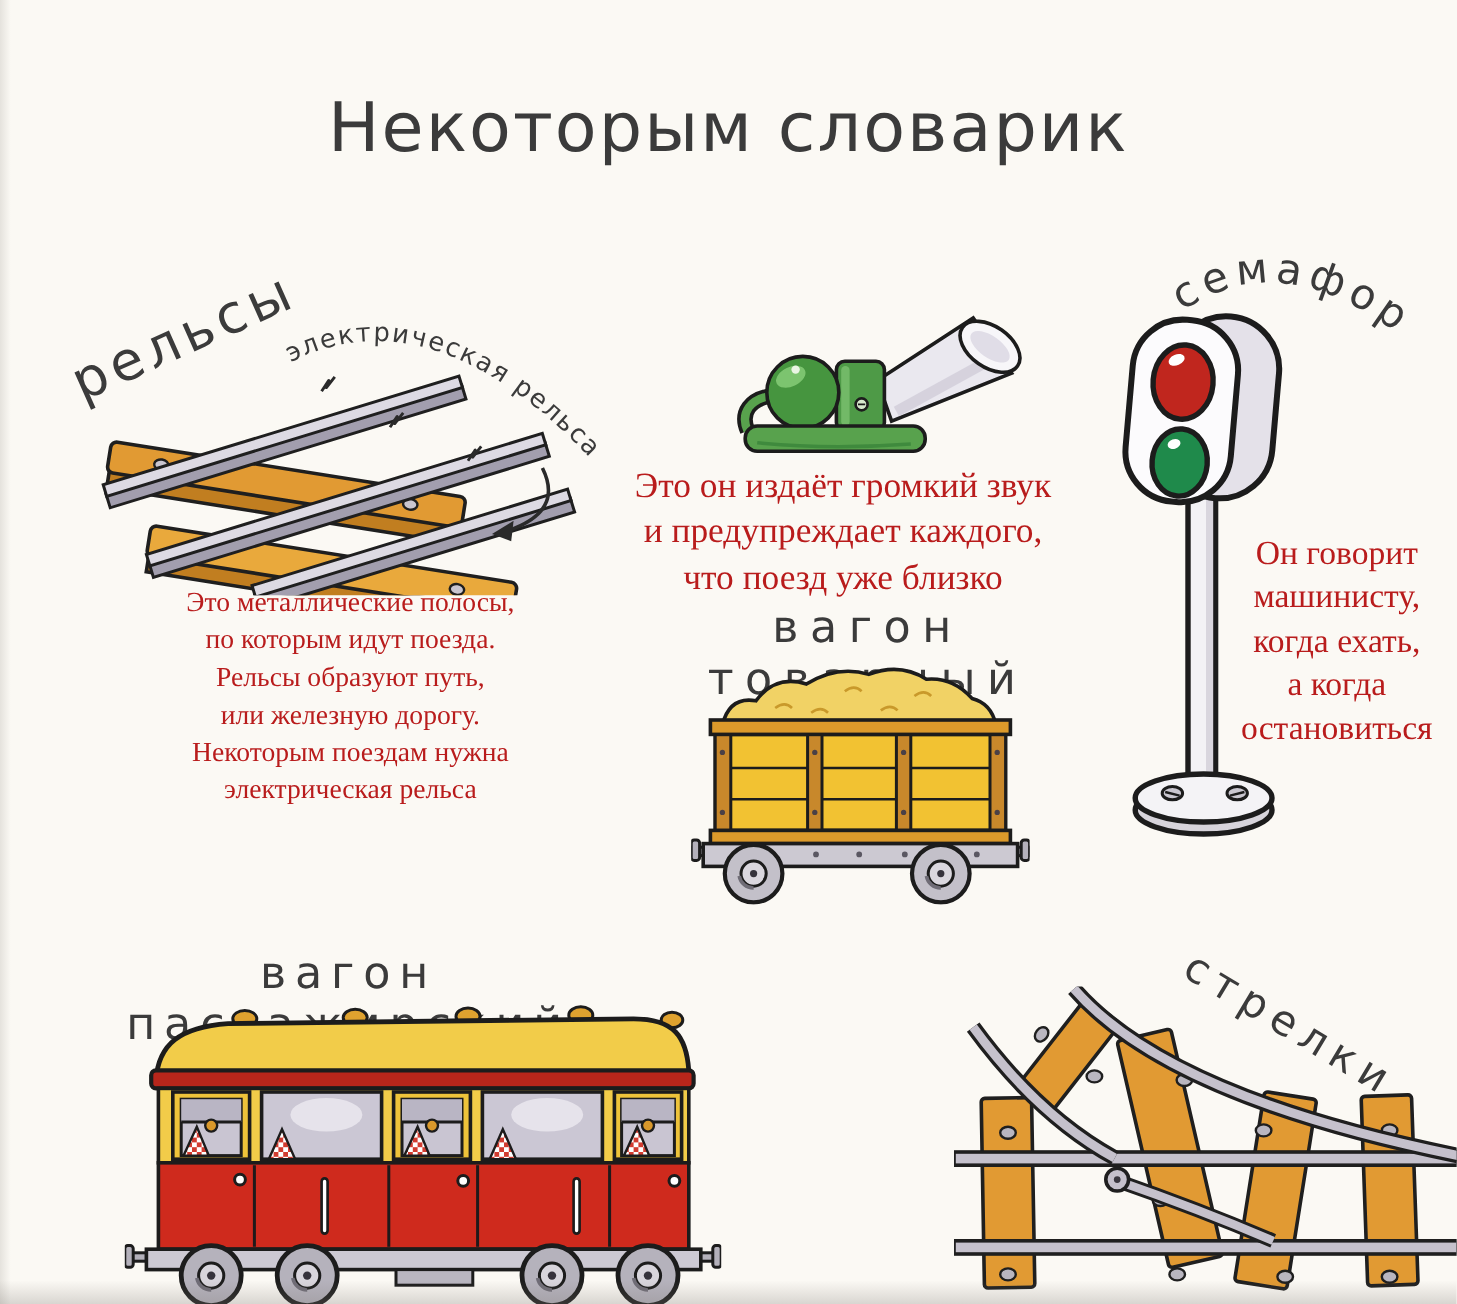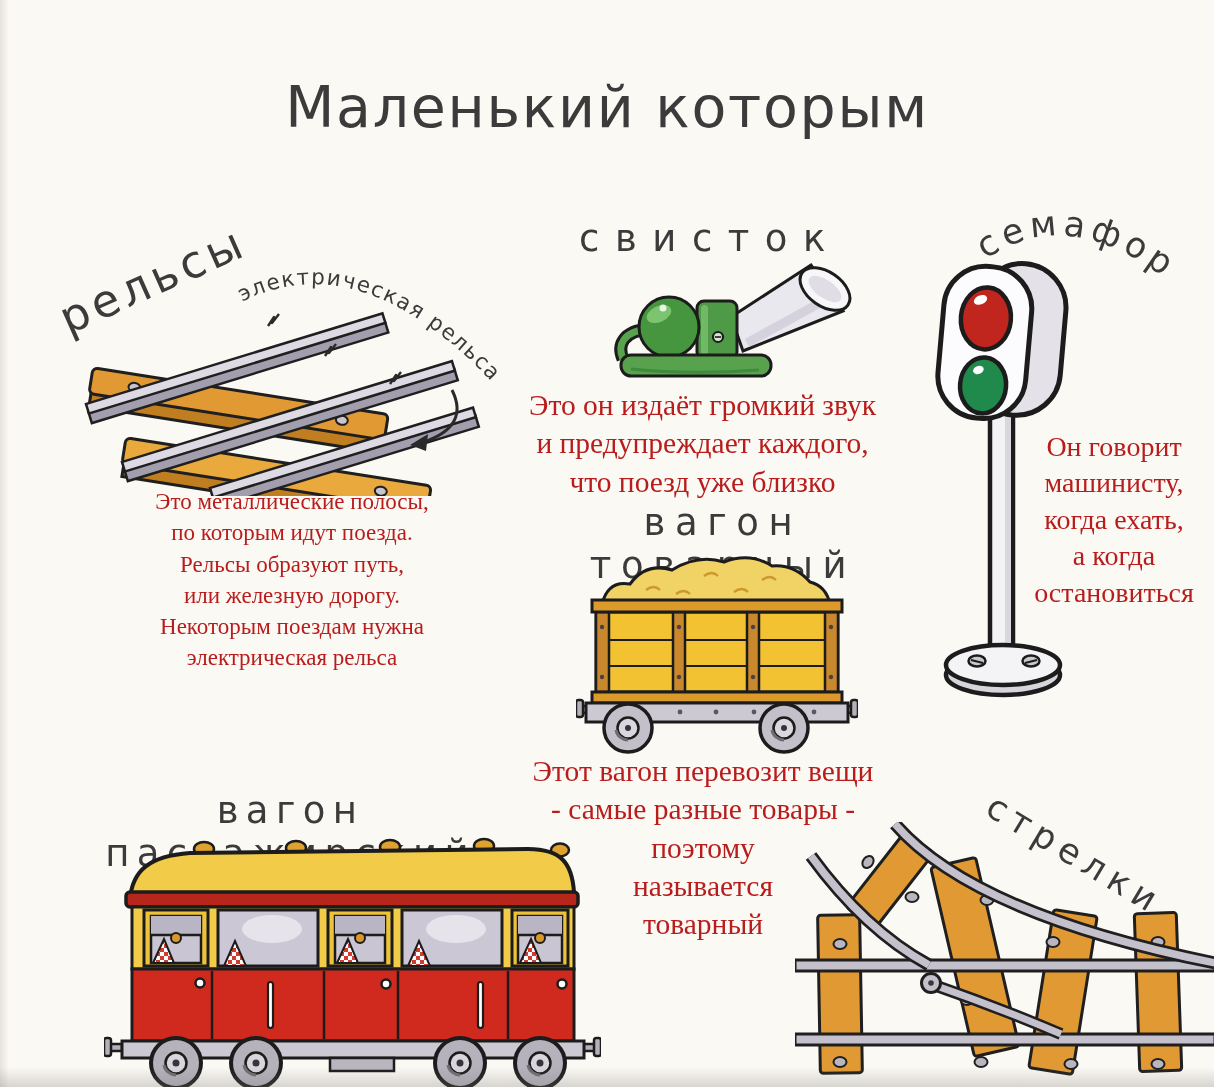--- a/index.html
+++ b/index.html
@@ -11,35 +11,35 @@
   .title{left:0;top:74px;width:1214px;text-align:center;font-size:57px;letter-spacing:.03em;}
   .rails-label{left:62px;top:294px;font-size:45px;letter-spacing:.10em;
                transform:rotate(-24deg);transform-origin:0 50%;}
   .whistle-label{left:565px;top:217px;width:290px;text-align:center;font-size:37px;letter-spacing:.42em;}
   .freight-label{left:518px;top:501px;width:410px;text-align:center;font-size:37px;letter-spacing:.26em;}
   .passenger-label{left:68px;top:789px;width:445px;text-align:center;font-size:37px;letter-spacing:.20em;}
   .switches-label{left:1000px;top:786px;font-size:35px;letter-spacing:.20em;
                   transform:rotate(31deg);transform-origin:0 0;}
   .rails-desc{left:28px;top:486px;width:528px;font-size:23px;line-height:1.36;}
   .whistle-desc{left:450px;top:386px;width:505px;font-size:29.5px;line-height:1.3;}
-  .semaphore-desc{left:1014px;top:429px;width:200px;font-size:28px;line-height:1.3;}
+  .semaphore-desc{left:1014px;top:444px;width:200px;font-size:28px;line-height:1.3;}
   .freight-desc{left:477px;top:752px;width:452px;font-size:29.5px;line-height:1.3;}
   .art{position:absolute;}
   .arc-text{fill:#3b3b3b;font-family:"DejaVu Sans",sans-serif;}
   .edge-bottom{position:absolute;left:0;bottom:0;width:100%;height:20px;
     background:linear-gradient(to top,rgba(125,120,115,.28),rgba(125,120,115,0));}
   .edge-left{position:absolute;left:0;top:0;width:9px;height:100%;
     background:linear-gradient(to right,rgba(140,135,128,.20),rgba(140,135,128,0));}
 </style>
 </head>
 <body>
 
 <div id="page">
 
-  <div class="hand title">Маленький которым</div>
+  <div class="hand title">Некоторым словарик</div>
 
   <div class="hand rails-label">рельсы</div>
 
   <svg class="art" style="left:232px;top:256px" width="272" height="152" viewBox="0 0 272 152">
     <defs>
         <path id="arcRails" d="M 10,46 Q 128,-14 262,128" fill="none"></path>
       </defs>
     <text class="arc-text" style="font-size:21.5px;letter-spacing:1.5px">
       <textPath href="#arcRails">электрическая рельса</textPath>
     </text>
@@ -85,21 +85,20 @@
     </g>
   </svg>
 
   <div class="serif rails-desc">Это металлические полосы,
 по которым идут поезда.
 Рельсы образуют путь,
 или железную дорогу.
 Некоторым поездам нужна
 электрическая рельса</div>
 
-  <div class="hand whistle-label">свисток</div>
 
   <svg class="art" style="left:597px;top:257px" width="255" height="128" viewBox="0 0 255 128">
     <path d="M52,72 C 26,74 20,88 26,102" fill="none" stroke="#1c1c1c" stroke-width="13"></path>
     <path d="M52,72 C 26,74 20,88 26,102" fill="none" stroke="#58a24d" stroke-width="7"></path>
     <polygon points="134,60 214,8 246,54 146,94" fill="#eae8ef" stroke="#1c1c1c" stroke-width="3"></polygon>
     <path d="M150,86 L 230,42" stroke="#cdc9d6" stroke-width="9" fill="none" opacity="0.7"></path>
     <g transform="rotate(-55 228 32)">
       <ellipse cx="228" cy="32" rx="17" ry="28" fill="#f7f6f9" stroke="#1c1c1c" stroke-width="3"></ellipse>
       <ellipse cx="228" cy="32" rx="9" ry="19" fill="#e0dde7"></ellipse>
     </g>
@@ -207,25 +206,20 @@
       <path d="M 40,178 A 12 12 0 0 0 52,188" stroke="#6f6c76" stroke-width="3" fill="none"></path>
     </g>
     <g>
       <circle cx="208" cy="176" r="24" fill="#c3c0c9" stroke="#1c1c1c" stroke-width="3.5"></circle>
       <circle cx="208" cy="176" r="10.5" fill="#dad7de" stroke="#1c1c1c" stroke-width="2.5"></circle>
       <circle cx="208" cy="176" r="3" fill="#36333c"></circle>
       <path d="M 196,178 A 12 12 0 0 0 208,188" stroke="#6f6c76" stroke-width="3" fill="none"></path>
     </g>
   </svg>
 
-  <div class="serif freight-desc">Этот вагон перевозит вещи
-- самые разные товары -
-поэтому
-называется
-товарный</div>
 
   <div class="hand passenger-label">вагон пассажирский</div>
 
   <svg class="art" style="left:104px;top:836px" width="497" height="252" viewBox="0 0 497 252">
     <defs>
       <pattern id="chk" width="8" height="8" patternUnits="userSpaceOnUse">
         <rect width="8" height="8" fill="#ffffff"></rect>
         <rect width="4" height="4" fill="#d23c30"></rect>
           <rect x="4" y="4" width="4" height="4" fill="#d23c30"></rect>
       </pattern>

